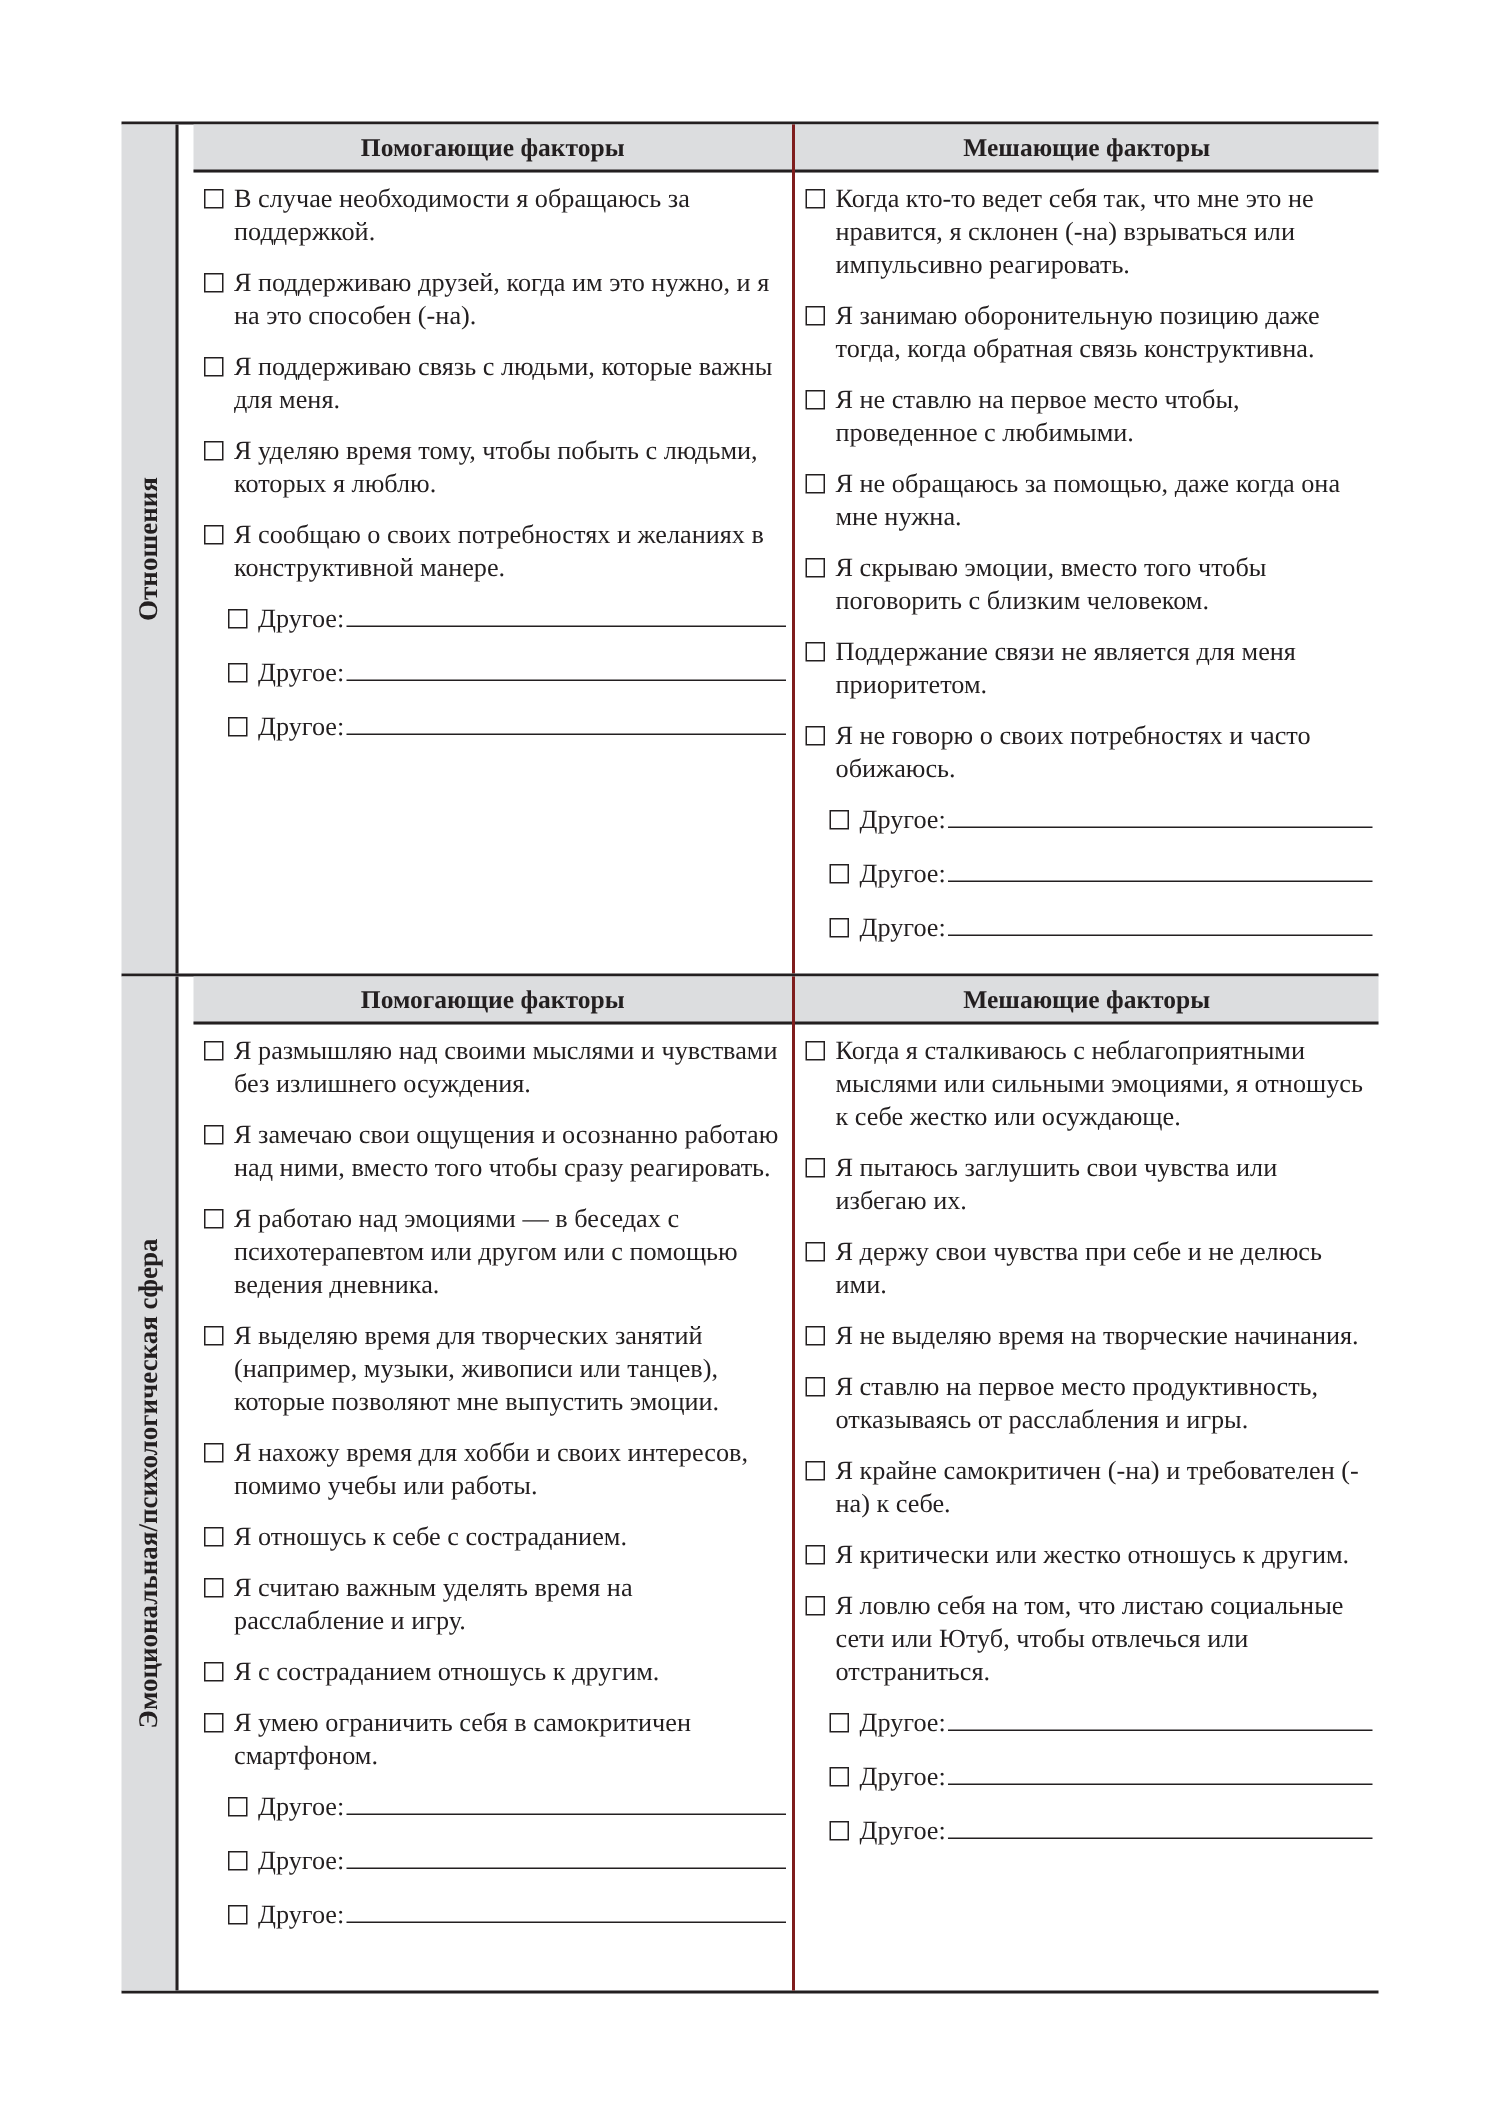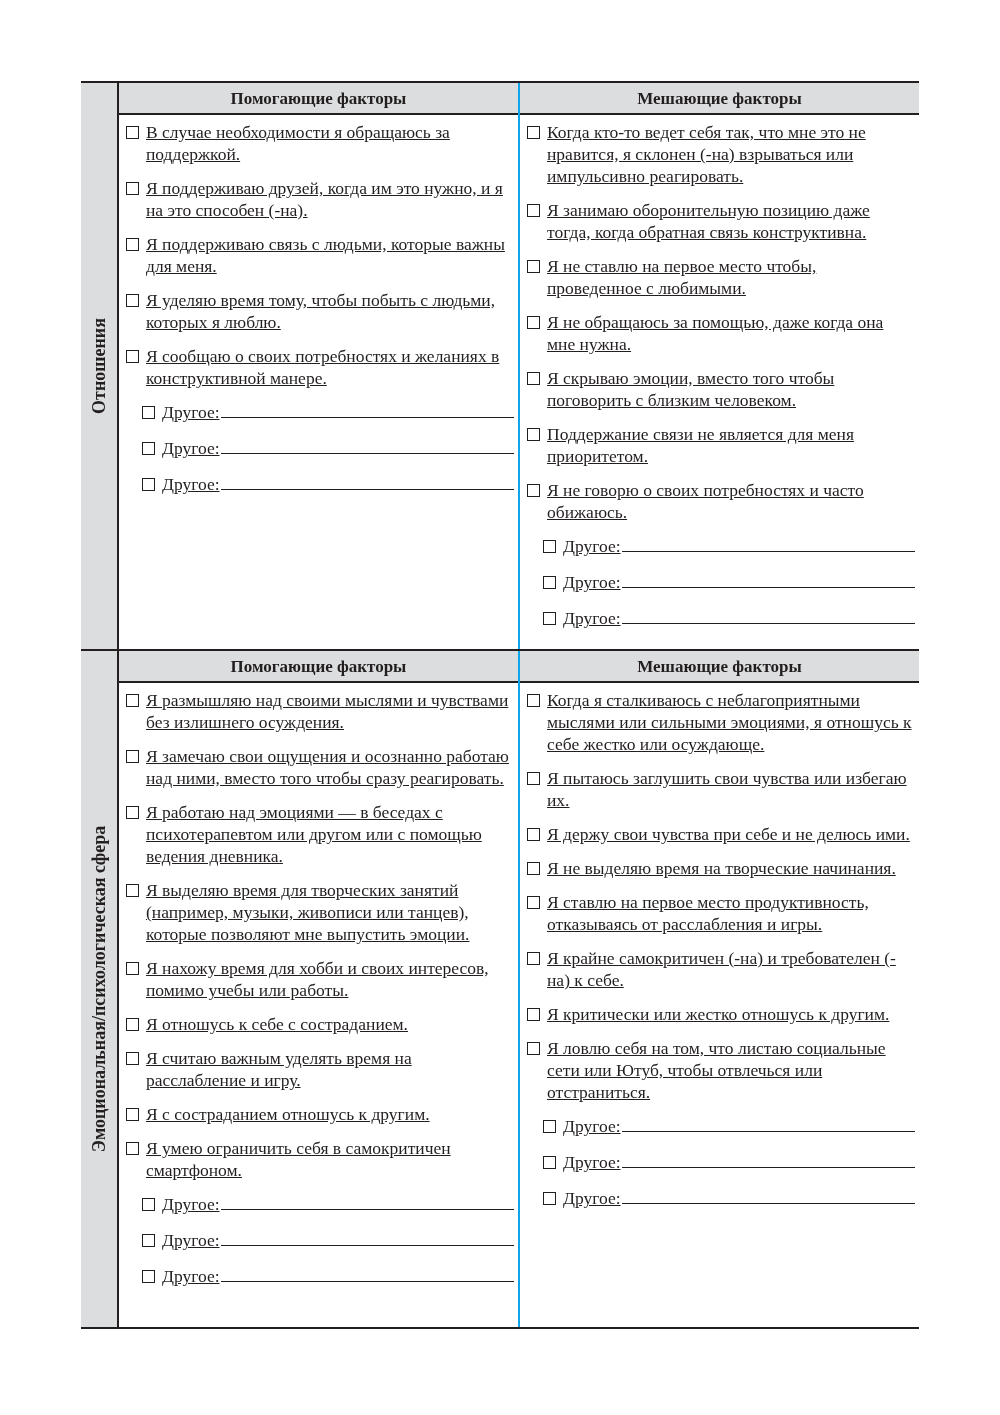--- a/index.html
+++ b/index.html
@@ -4,23 +4,23 @@
 <style>
   html, body { margin: 0; padding: 0; background: #ffffff; }
   body { width: 1000px; height: 1415px; position: relative; font-family: "DejaVu Serif", "Liberation Serif", serif; color: #231f20; }
   .table { position: absolute; left: 81px; top: 81px; width: 838px; border-top: 2px solid #231f20; border-bottom: 2px solid #231f20; }
   .section { display: flex; position: relative; }
   .section + .section { border-top: 2px solid #231f20; }
   .side { width: 36px; background: #dcdddf; border-right: 2px solid #231f20; position: relative; flex: none; }
   .side-label { position: absolute; left: 50%; top: 50%; transform: translate(-50%, -50%) rotate(-90deg); white-space: nowrap; font-family: "Liberation Serif", "DejaVu Serif", serif; font-weight: bold; font-size: 18px; }
   .cols { flex: 1; display: flex; }
   .col { flex: 1; display: flex; flex-direction: column; }
-  .col.left { border-right: 2px solid #0ea5e9; width: 399px; flex: none; }
+  .col.left { border-right: 2px solid #7f1d1d; width: 399px; flex: none; margin-left: 10px; }
   .col-head { background: #dcdddf; text-align: center; font-family: "Liberation Serif", serif; font-weight: bold; font-size: 17px; height: 30px; line-height: 31px; border-bottom: 2px solid #231f20; }
-  .items { padding: 6px 4px 6px 7px; text-decoration: underline; }
+  .items { padding: 6px 4px 6px 7px; }
   .item { display: flex; font-family: "Liberation Serif", serif; font-size: 17.5px; line-height: 22px; margin-bottom: 12px; }
   .item.other { margin-bottom: 14px; padding-left: 16px; }
   .cb { width: 13px; height: 13px; border: 1.3px solid #231f20; flex: none; margin-top: 5px; margin-right: 7px; box-sizing: border-box; }
   .txt { flex: 1; }
   .other-label { flex: none; }
   .blank { flex: 1; border-bottom: 1.4px solid #231f20; margin-bottom: 5px; margin-left: 1px; }
 </style>
 </head>
 <body>
 

